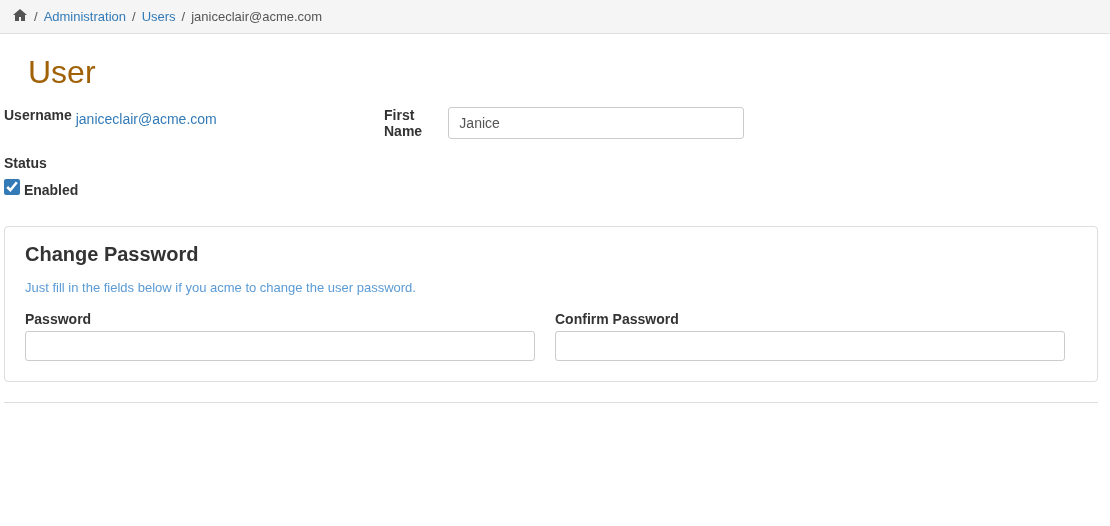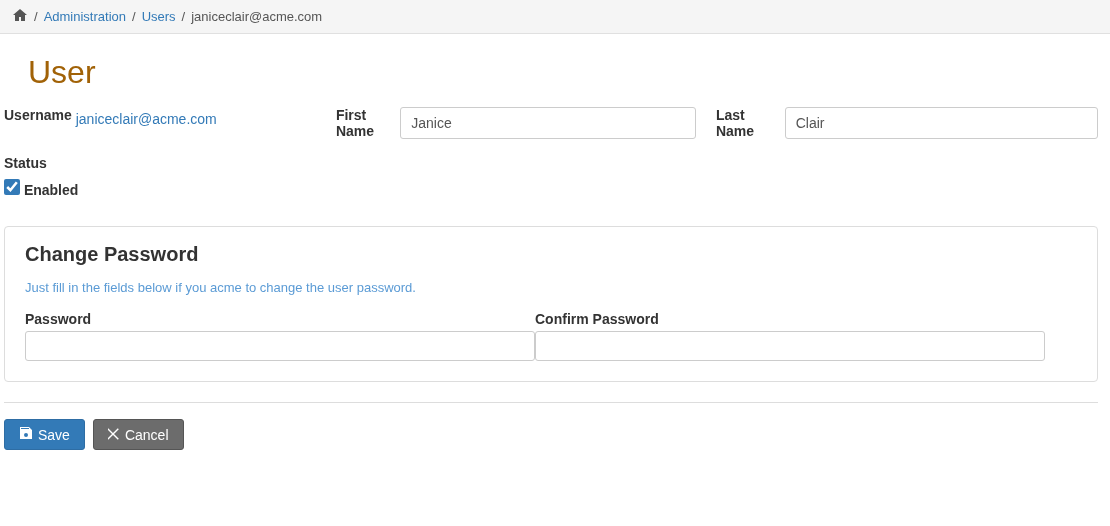--- a/index.html
+++ b/index.html
@@ -171,20 +171,21 @@
     }
 
     .change-password-hint {
       color: #5b9bd5;
       font-size: 13px;
       margin-bottom: 16px;
     }
 
     .password-row {
       display: flex;
+      gap: 20px;
       margin-top: 16px;
     }
 
     .password-group {
       display: flex;
       flex-direction: column;
       gap: 4px;
     }
     .password-group label {
       font-weight: bold;
@@ -264,24 +265,20 @@
   <h1 class="page-title">User</h1>
 
   <div class="form-row">
     <div class="form-group username-group">
       <label>Username</label>
       <span class="value-text">janiceclair@acme.com</span>
     </div>
     <div class="form-group firstname-group">
       <label>First Name</label>
       <input type="text" value="Janice" style="">
-    </div>
-    <div class="form-group lastname-group">
-      <label>Last Name</label>
-      <input type="text" value="Clair" style="">
     </div>
   </div>
 
   <div class="role-status-row">
     <div class="status-group">
       <label>Status</label>
       <label class="status-checkbox">
         <input type="checkbox" checked="" style="">
         <span>Enabled</span>
       </label>
@@ -298,32 +295,14 @@
       </div>
       <div class="password-group confirm-password-group">
         <label>Confirm Password</label>
         <input type="password" style="">
       </div>
     </div>
   </div>
 
   <hr class="bottom-divider">
 
-  <div class="action-buttons">
-    <button class="btn-save">
-      <span>
-        <svg width="14" height="14" viewBox="0 0 14 14" fill="white">
-          <path d="M1 1v12h12V4l-3-3H1zm6 10a2 2 0 110-4 2 2 0 010 4zm3-8H2V2h8v1z"></path>
-        </svg>
-      </span>
-      <span>Save</span>
-    </button>
-    <button class="btn-cancel">
-      <span>
-        <svg width="12" height="12" viewBox="0 0 12 12" fill="white">
-          <path d="M10.8 1.2L6 6l4.8 4.8-1 1L5 7 .2 11.8l-1-1L4 6-.8 1.2l1-1L5 5 9.8.2z"></path>
-        </svg>
-      </span>
-      <span>Cancel</span>
-    </button>
-  </div>
 
 </div>
 
 </body></html>

